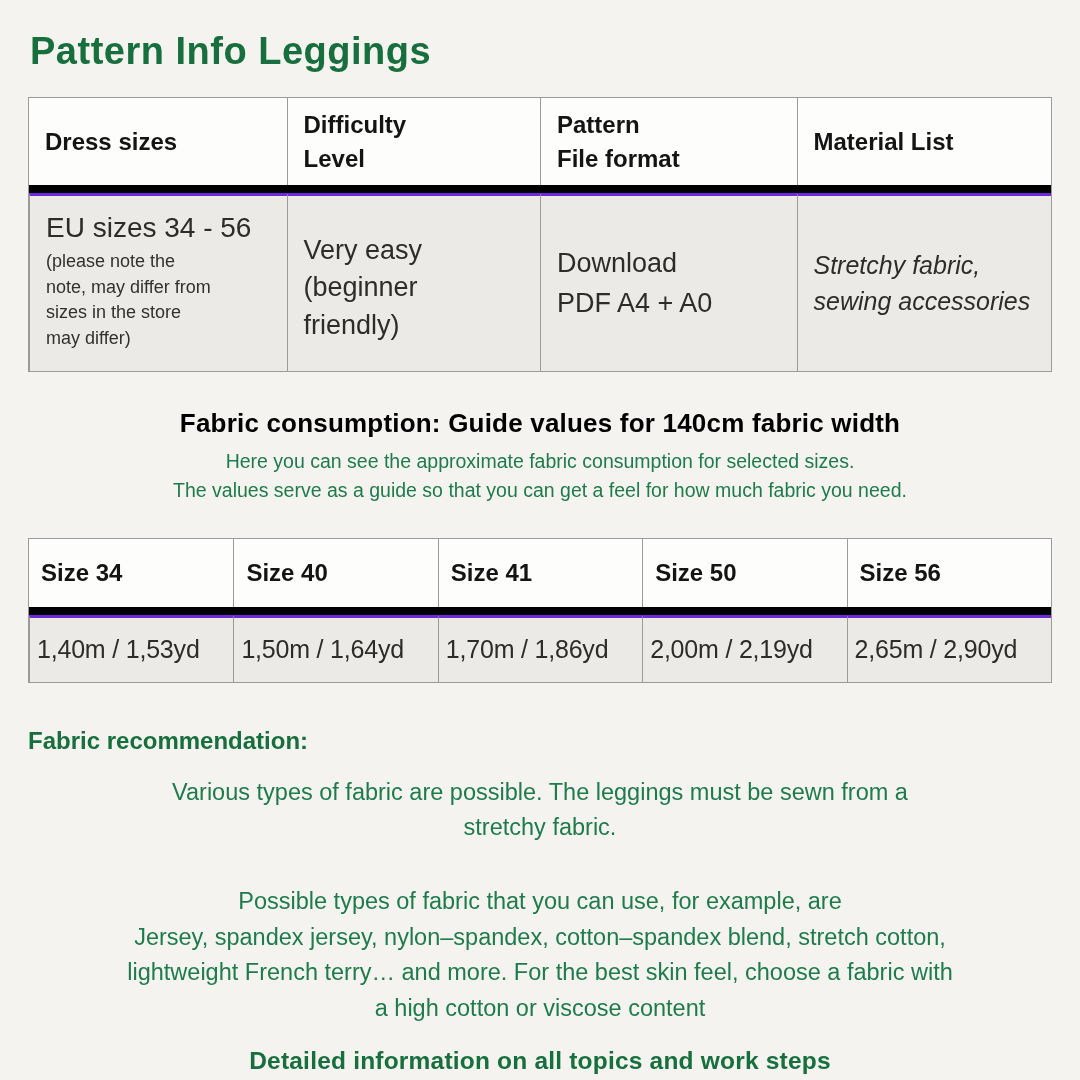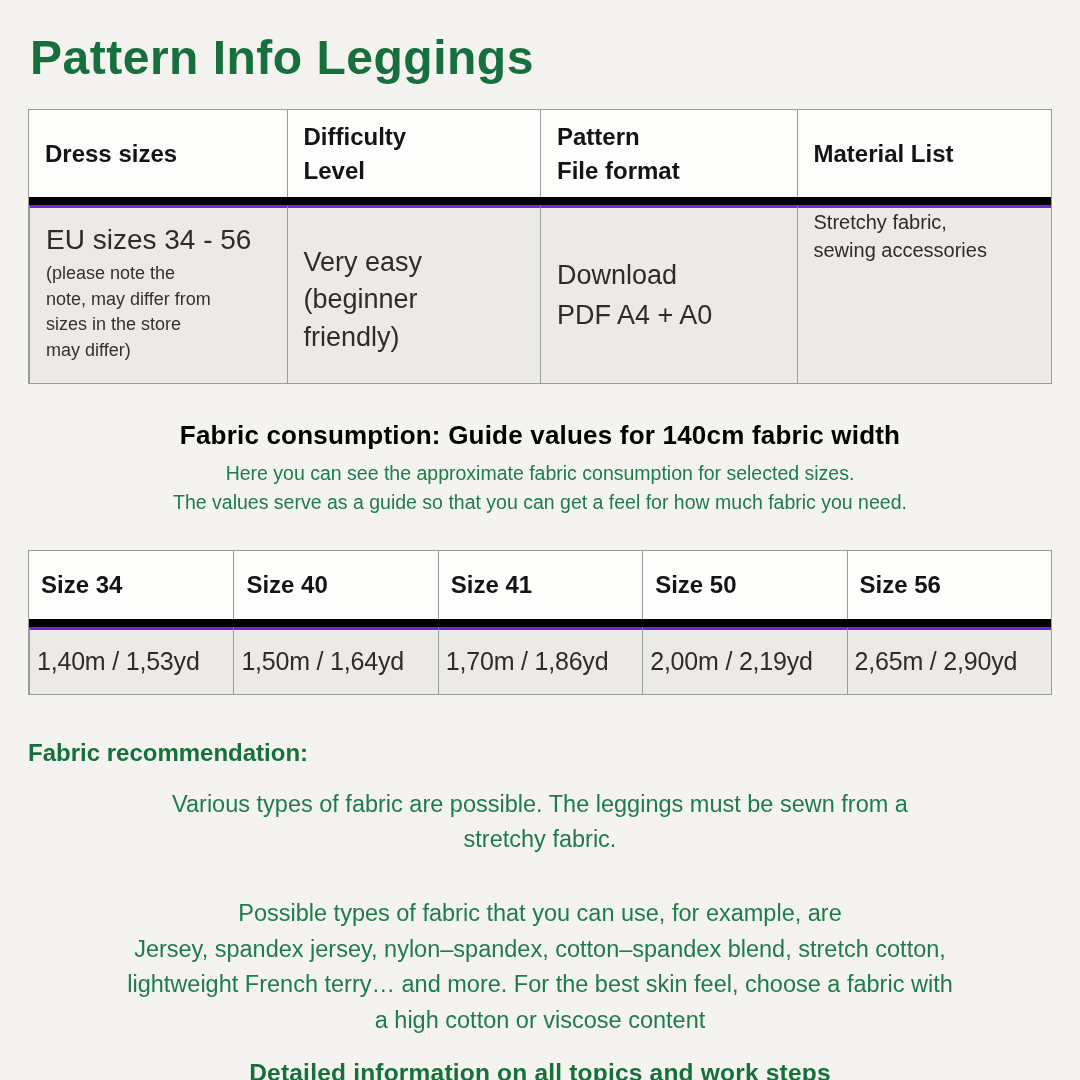--- a/index.html
+++ b/index.html
@@ -7,42 +7,42 @@
     width:1080px; height:1080px;
     background:#f4f3ef;
     font-family:"Liberation Sans", sans-serif;
     color:#2e2c29;
     overflow:hidden;
   }
   .page { box-sizing:border-box; width:1080px; height:1080px; padding:26px 28px 0 28px; }
 
   
   .title {
-    font-size:48px; font-weight:800; letter-spacing:0.5px;
+    font-size:38px; font-weight:800; letter-spacing:0.5px;
     color:#166F3C; margin:4px 0 24px 2px;
   }
 
   
   .tbl { display:grid; border:1px solid #9b9b9b; background:#000000; }
   .cell { box-sizing:border-box; border-left:1px solid #9b9b9b; padding:0 16px; }
   .cell:first-child { border-left:none; }
   .th { background:#fdfdfc; display:flex; flex-direction:column; justify-content:center;
         font-weight:700; font-size:24px; color:#141414; line-height:1.4; }
   .td { background:#eceae7; border-top:3px solid #6d28d9;margin-top:8px; }
 
   
   .tbl-info { grid-template-columns:25.2% 24.8% 25.1% 24.9%; }
   .tbl-info .th { height:87px; }
   .tbl-info .td { height:178px; display:flex; flex-direction:column; }
   .td-dress { padding-top:16px; }
   .dress-main { font-size:28px; margin-bottom:5px; }
   .dress-note { font-size:18px; line-height:1.43; color:#33312e; }
   .td-difficulty { padding-top:36px; font-size:27px; line-height:1.38; }
   .td-format { justify-content:center; font-size:27px; line-height:1.45; }
-  .td-material { justify-content:flex-start; font-size:20px; line-height:1.42; }
+  .td-material { justify-content:center; font-size:25px; line-height:1.42;font-style:italic; }
 
   
   .section-heading {
     text-align:center; font-weight:800; font-size:26px;
     color:#000000; margin-top:36px; letter-spacing:0.2px;
   }
   .subtext { text-align:center; font-size:19.5px; line-height:1.5; color:#1E7B4B; margin-top:8px; }
 
   
   .tbl-sizes { grid-template-columns:20% 20% 20% 20% 20%; margin-top:32px; }

